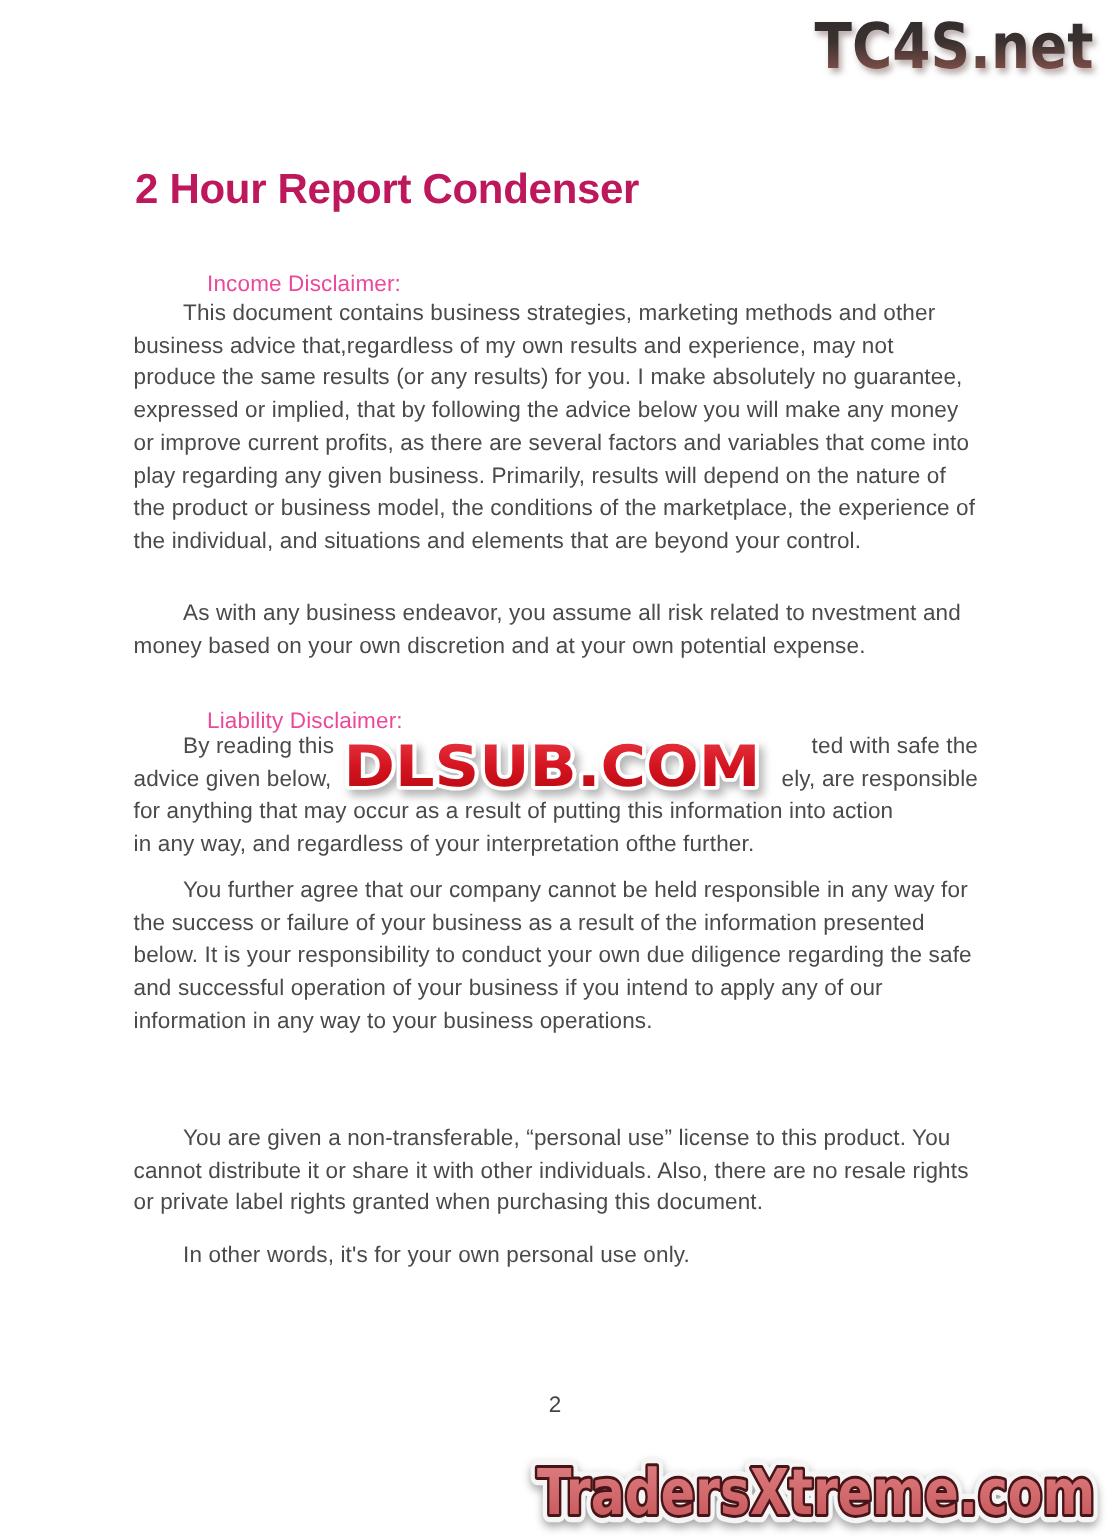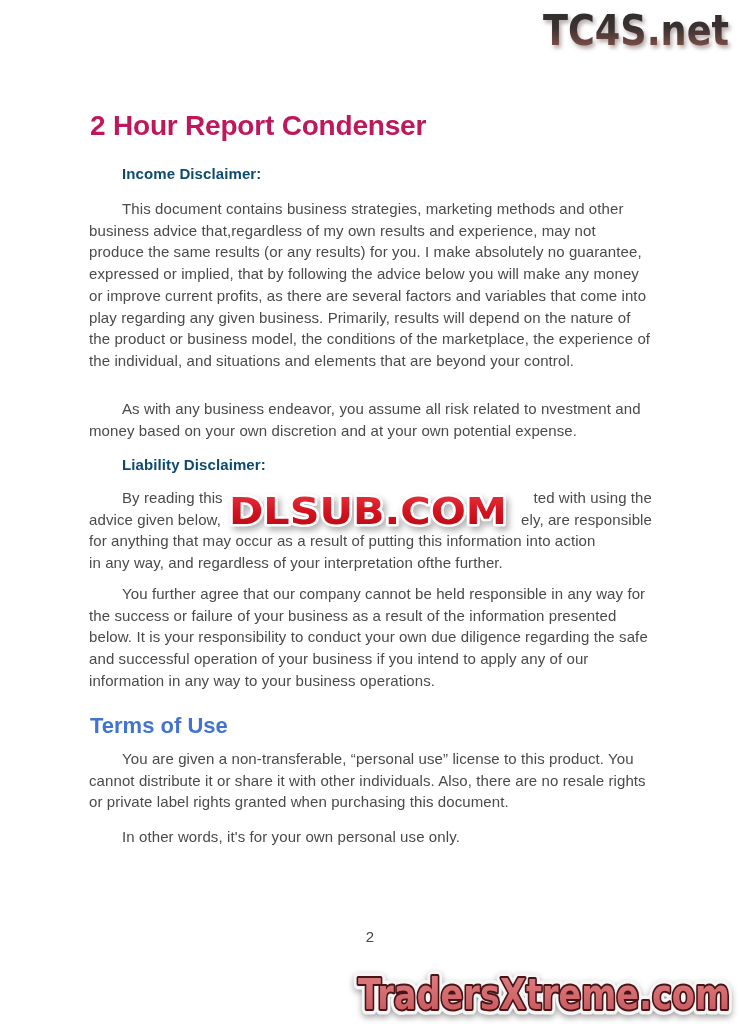--- a/index.html
+++ b/index.html
@@ -22,24 +22,24 @@
     top: 110px;
     margin: 0;
     font-size: 28px;
     font-weight: bold;
     color: #be185d;
     letter-spacing: -0.2px;
   }
   .subhead {
     position: absolute;
     left: 122px;
-    margin: 0;
+    margin: 16px;
     font-size: 15px;
-    font-weight: bold;
-    color: #0c4a6e;
+    font-weight: normal;
+    color: #ec4899;
     letter-spacing: 0.1px;
   }
   .para {
     position: absolute;
     left: 89px;
     width: 563px;
     margin: 0;
     font-size: 15px;
     line-height: 21.7px;
     color: #4A4A4A;
@@ -130,21 +130,21 @@
 
   <p class="para" style="top:198px">This document contains business strategies, marketing methods and other business advice that,regardless of my own results and experience, may not produce the same results (or any results) for you. I make absolutely no guarantee, expressed or implied, that by following the advice below you will make any money or improve current profits, as there are several factors and variables that come into play regarding any given business. Primarily, results will depend on the nature of the product or business model, the conditions of the marketplace, the experience of the individual, and situations and elements that are beyond your control.</p>
 
   <p class="para" style="top:398px">As with any business endeavor, you assume all risk related to nvestment and money based on your own discretion and at your own potential expense.</p>
 
   <div class="subhead" style="top:456px">Liability Disclaimer:</div>
 
   <div class="wm-para">
     <div class="wm-line">
       <span class="indent">By reading this</span>
-      <span>ted with using the</span>
+      <span>ted with safe the</span>
     </div>
     <div class="wm-line">
       <span>advice given below,</span>
       <span>ely, are responsible</span>
     </div>
     <div class="wm-line-full">for anything that may occur as a result of putting this information into action</div>
     <div class="wm-line-full">in any way, and regardless of your interpretation ofthe further.</div>
   </div>
 
   <svg class="watermark" width="292" height="58" viewBox="0 0 292 58">
@@ -153,21 +153,20 @@
         <stop offset="0" stop-color="#E83A44"></stop>
         <stop offset="0.5" stop-color="#D41420"></stop>
         <stop offset="1" stop-color="#B5060F"></stop>
       </linearGradient>
     </defs>
     <text x="146" y="43" text-anchor="middle" font-size="38" textLength="278" lengthAdjust="spacingAndGlyphs" fill="url(#wmGrad)" stroke="#FFFFFF" stroke-width="5" paint-order="stroke" stroke-linejoin="round">DLSUB.COM</text>
   </svg>
 
   <p class="para" style="top:583px">You further agree that our company cannot be held responsible in any way for the success or failure of your business as a result of the information presented below. It is your responsibility to conduct your own due diligence regarding the safe and successful operation of your business if you intend to apply any of our information in any way to your business operations.</p>
 
-  <h2 class="terms-head">Terms of Use</h2>
 
   <p class="para" style="top:748px">You are given a non-transferable, “personal use” license to this product. You cannot distribute it or share it with other individuals. Also, there are no resale rights or private label rights granted when purchasing this document.</p>
 
   <p class="para" style="top:826px">In other words, it's for your own personal use only.</p>
 
   <div class="pagenum">2</div>
 
   <svg class="logo-bottom" width="388" height="61" viewBox="0 0 388 61">
     <defs>
       <linearGradient id="txGrad" x1="0" y1="0" x2="0" y2="1">

